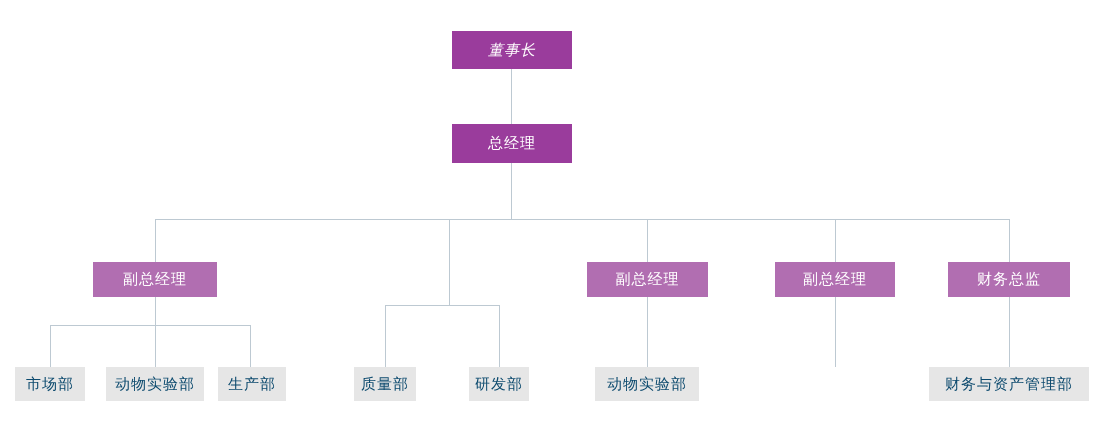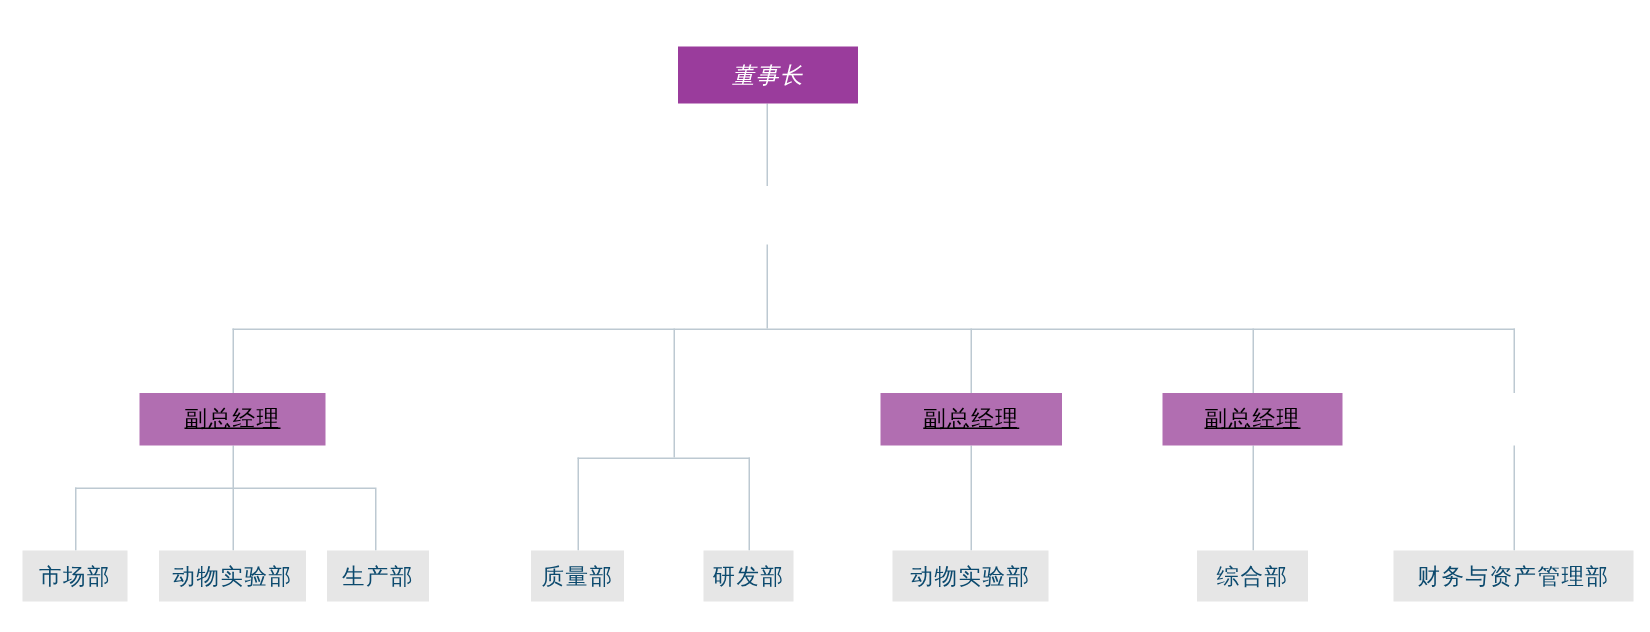--- a/index.html
+++ b/index.html
@@ -28,22 +28,21 @@
     letter-spacing: 1px;
     box-sizing: border-box;
     white-space: nowrap;
   }
   .level-dark {
     background: #9a3c9c;
     color: #ffffff;
   }
   .level-light {
     background: #b16eb1;
-    color: #000000;
-    text-decoration: underline;
+    color: #ffffff;
   }
   .leaf {
     background: #e6e6e6;
     color: #0c4a6e;
   }
 </style>
 </head>
 <body>
 
 <div id="org-chart">
@@ -62,27 +61,28 @@
   <div class="connector" style="left:155px; top:297px; width:1px;   height:70px;"></div>
   <div class="connector" style="left:50px;  top:325px; width:200px; height:1px;"></div>
   <div class="connector" style="left:50px;  top:325px; width:1px;   height:42px;"></div>
   <div class="connector" style="left:250px; top:325px; width:1px;   height:42px;"></div>
   <div class="connector" style="left:647px; top:297px; width:1px;   height:70px;"></div>
   <div class="connector" style="left:835px; top:297px; width:1px;   height:70px;"></div>
   <div class="connector" style="left:1009px;top:297px; width:1px;   height:70px;"></div>
 
   <div class="node level-dark" style="left:452px; top:31px; width:120px; height:38px;font-style:italic;">董事长</div>
 
+  <div class="node level-dark" style="left:452px; top:124px; width:120px; height:39px;">总经理</div>
 
   <div class="node level-light" style="left:93px; top:262px; width:124px; height:35px;">副总经理</div>
   <div class="node level-light" style="left:587px; top:262px; width:121px; height:35px;">副总经理</div>
   <div class="node level-light" style="left:775px; top:262px; width:120px; height:35px;">副总经理</div>
+  <div class="node level-light" style="left:948px; top:262px; width:122px; height:35px;">财务总监</div>
 
   <div class="node leaf" style="left:15px; top:367px; width:70px; height:34px;">市场部</div>
   <div class="node leaf" style="left:106px; top:367px; width:98px; height:34px;">动物实验部</div>
   <div class="node leaf" style="left:218px; top:367px; width:68px; height:34px;">生产部</div>
   <div class="node leaf" style="left:354px; top:367px; width:62px; height:34px;">质量部</div>
   <div class="node leaf" style="left:469px; top:367px; width:60px; height:34px;">研发部</div>
   <div class="node leaf" style="left:595px; top:367px; width:104px; height:34px;font-family:Liberation Serif, serif;">动物实验部</div>
-  <div class="node leaf" style="left:798px; top:367px; width:74px; height:34px;">综合部</div>
   <div class="node leaf" style="left:929px; top:367px; width:160px; height:34px;">财务与资产管理部</div>
 
 </div>
 
 </body></html>

